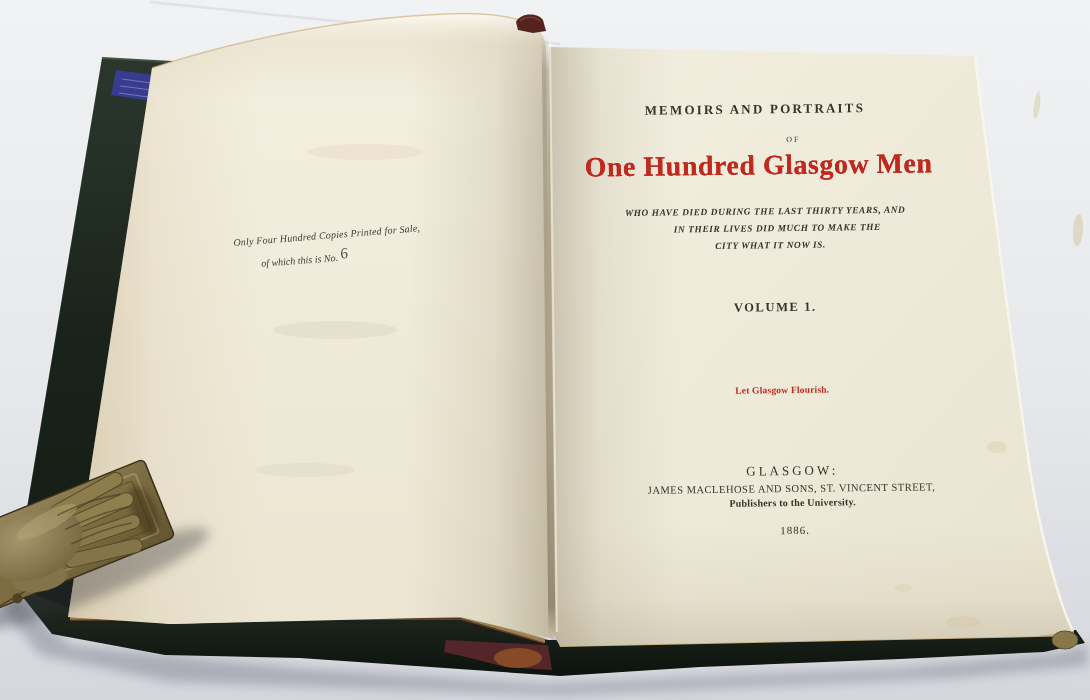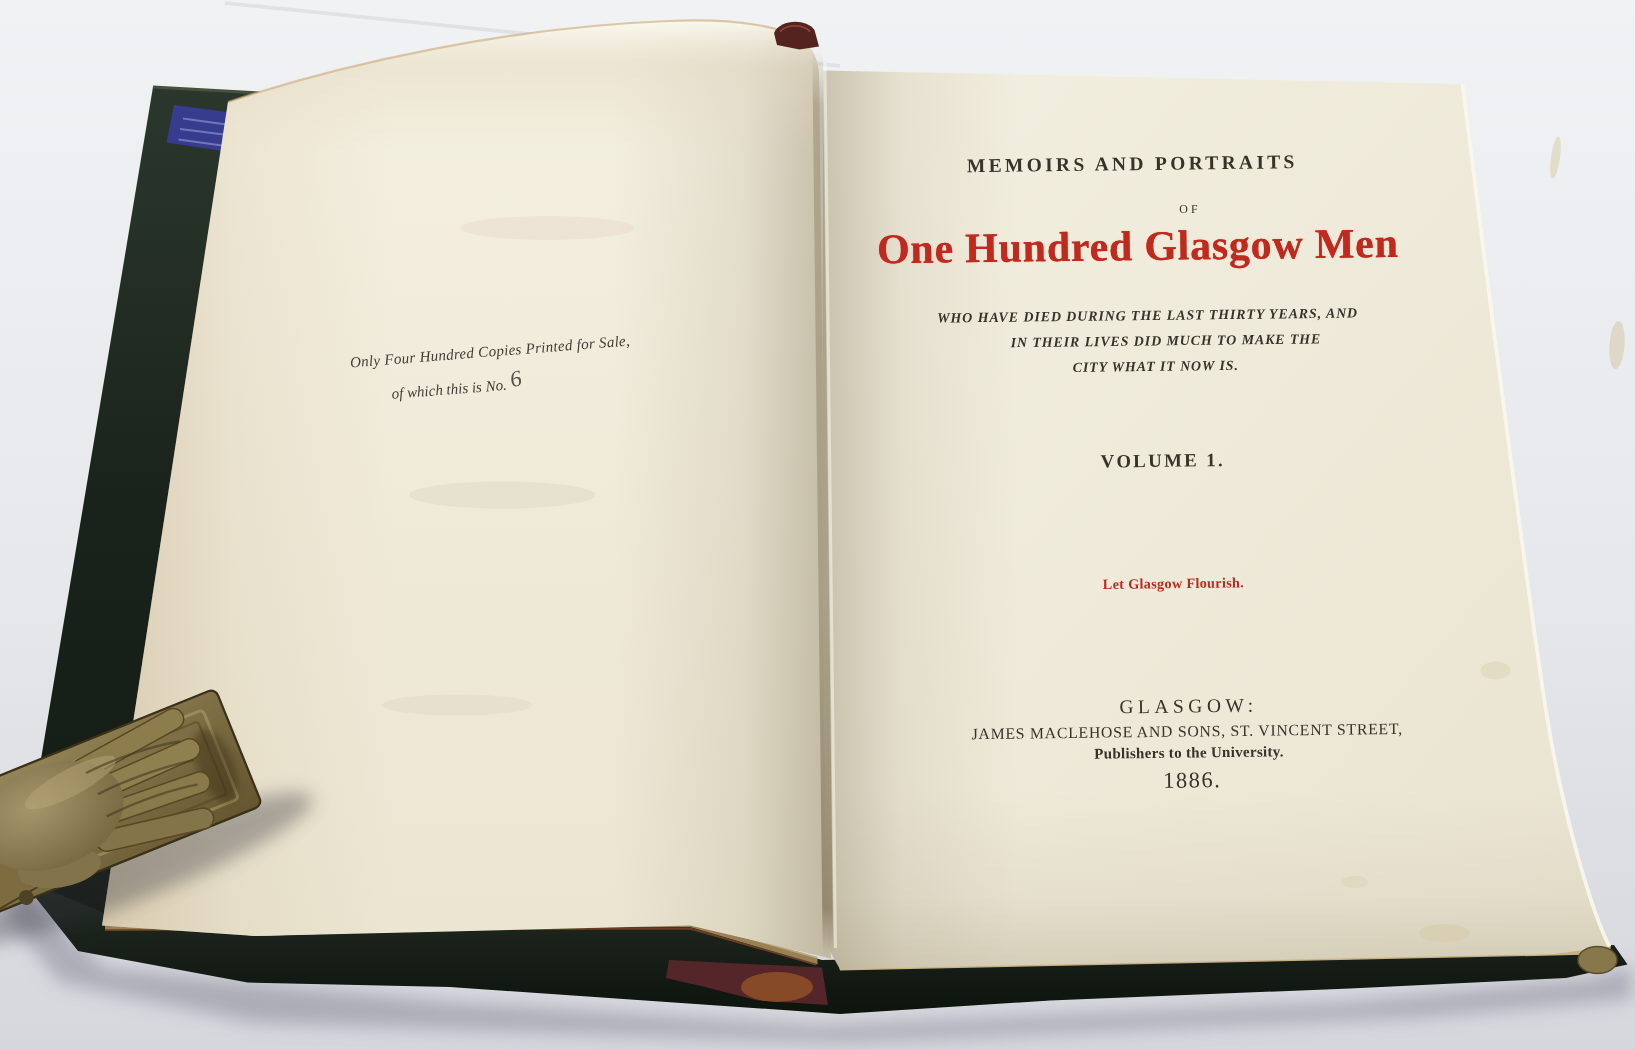--- a/index.html
+++ b/index.html
@@ -18,21 +18,21 @@
           letter-spacing:0.5px;text-shadow:0 0 .5px var(--red-ink);}
   .t-sub{font-size:9.3px;font-style:italic;font-weight:bold;letter-spacing:0.6px;}
   .t-sub1{left:218px;top:169px;}
   .t-sub2{left:230px;top:186px;}
   .t-sub3{left:223px;top:203px;}
   .t-vol{left:227px;top:263px;font-size:12.5px;font-weight:bold;letter-spacing:1.6px;}
   .t-motto{left:233px;top:348px;font-size:9.5px;font-weight:bold;color:var(--red-ink);letter-spacing:0.2px;}
   .t-city{left:242px;top:426px;font-size:13px;letter-spacing:3px;}
   .t-pub{left:241px;top:446px;font-size:10.5px;letter-spacing:0.5px;}
   .t-ded{left:242px;top:460px;font-size:10px;font-weight:bold;letter-spacing:0.2px;}
-  .t-year{left:244px;top:476px;font-size:15px;letter-spacing:1px;}
+  .t-year{left:244px;top:487px;font-size:11px;letter-spacing:1px;}
 
   
   .lp-text{position:absolute;left:233px;top:237px;transform:rotate(-4.5deg);
            transform-origin:0 0;color:var(--hand-ink);font-style:italic;pointer-events:none;}
   .lim1{font-size:10px;letter-spacing:0.2px;white-space:nowrap;}
   .lim2{font-size:10px;margin-top:8px;margin-left:26px;white-space:nowrap;}
   .copy-num{display:inline-block;font-size:15px;margin-left:3px;
             transform:rotate(-9deg) translateY(-2px);color:#54504a;}
 </style>
 </head>

